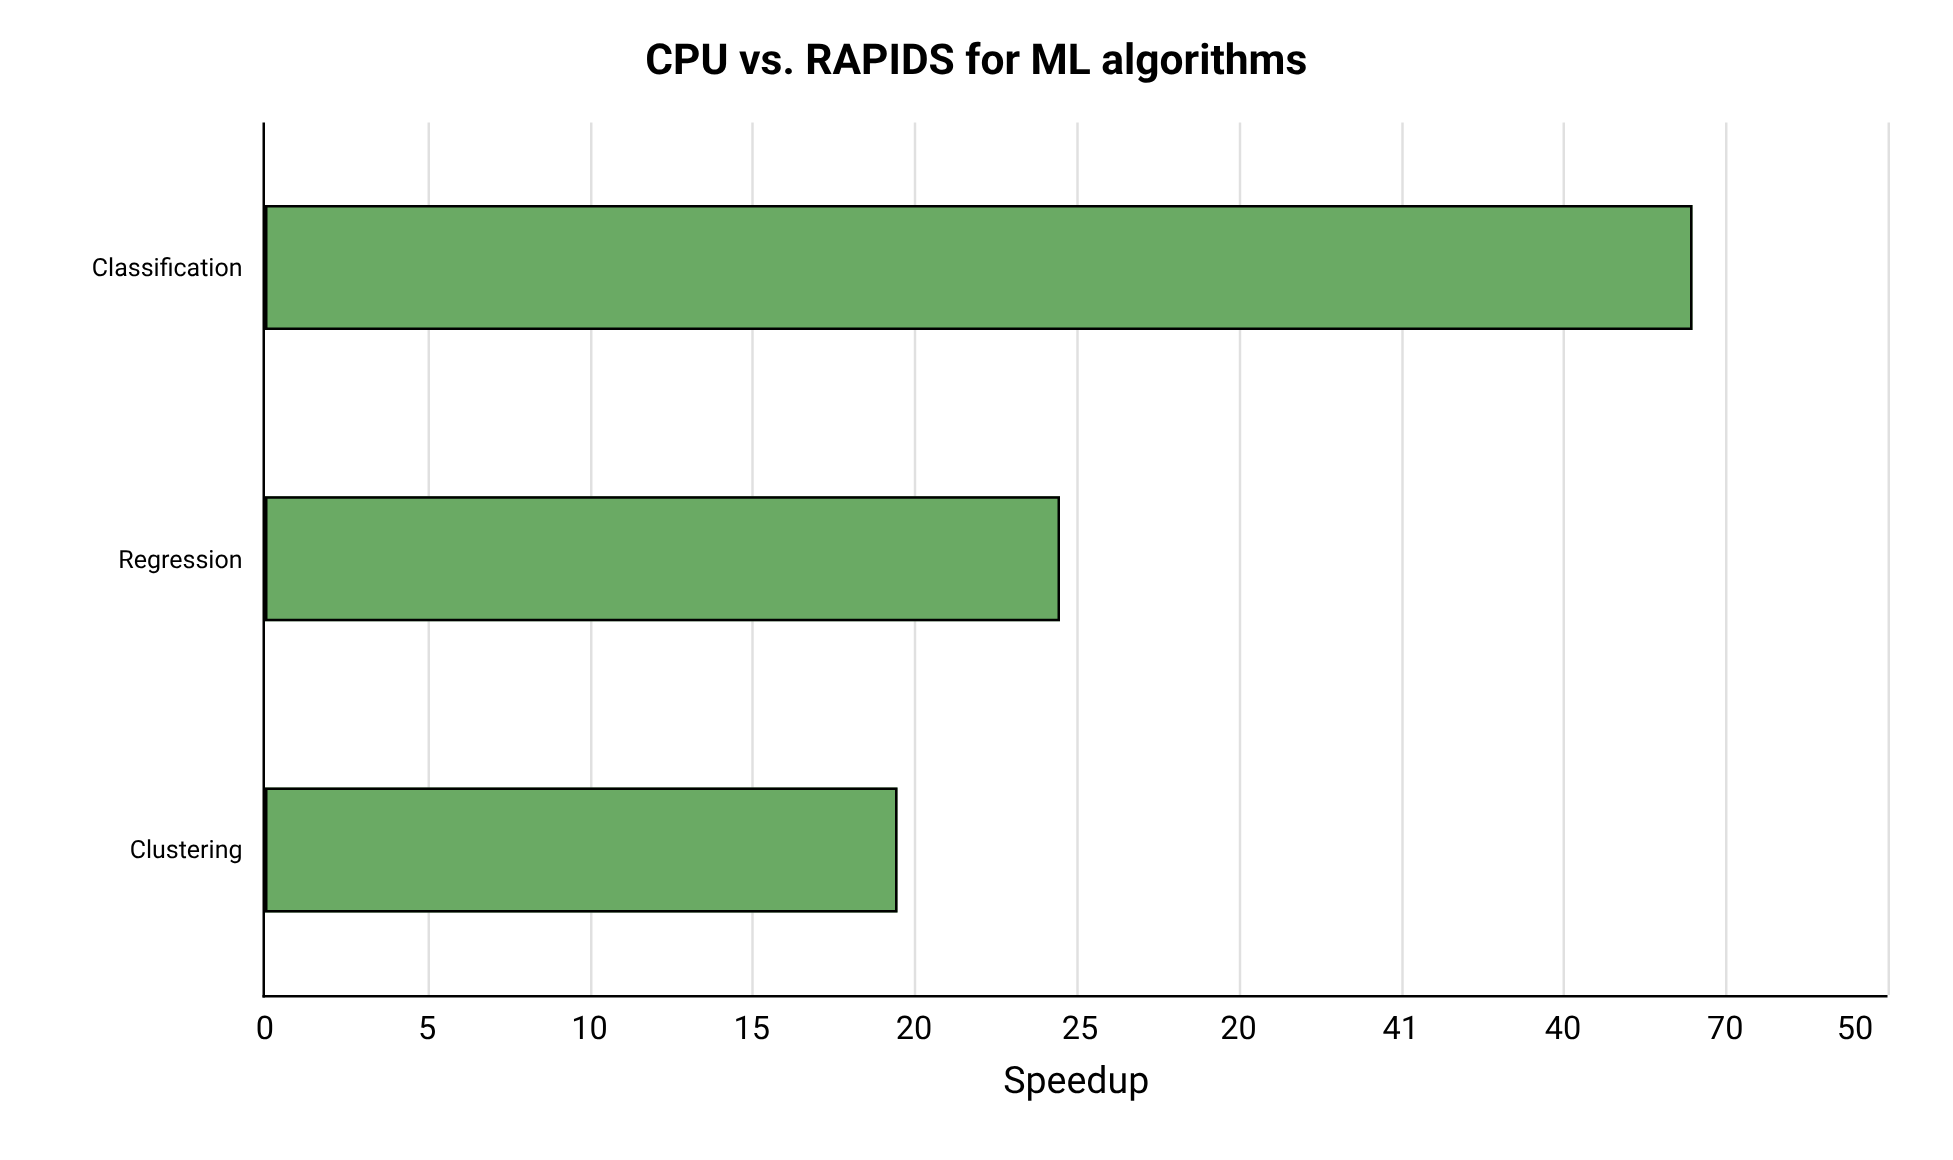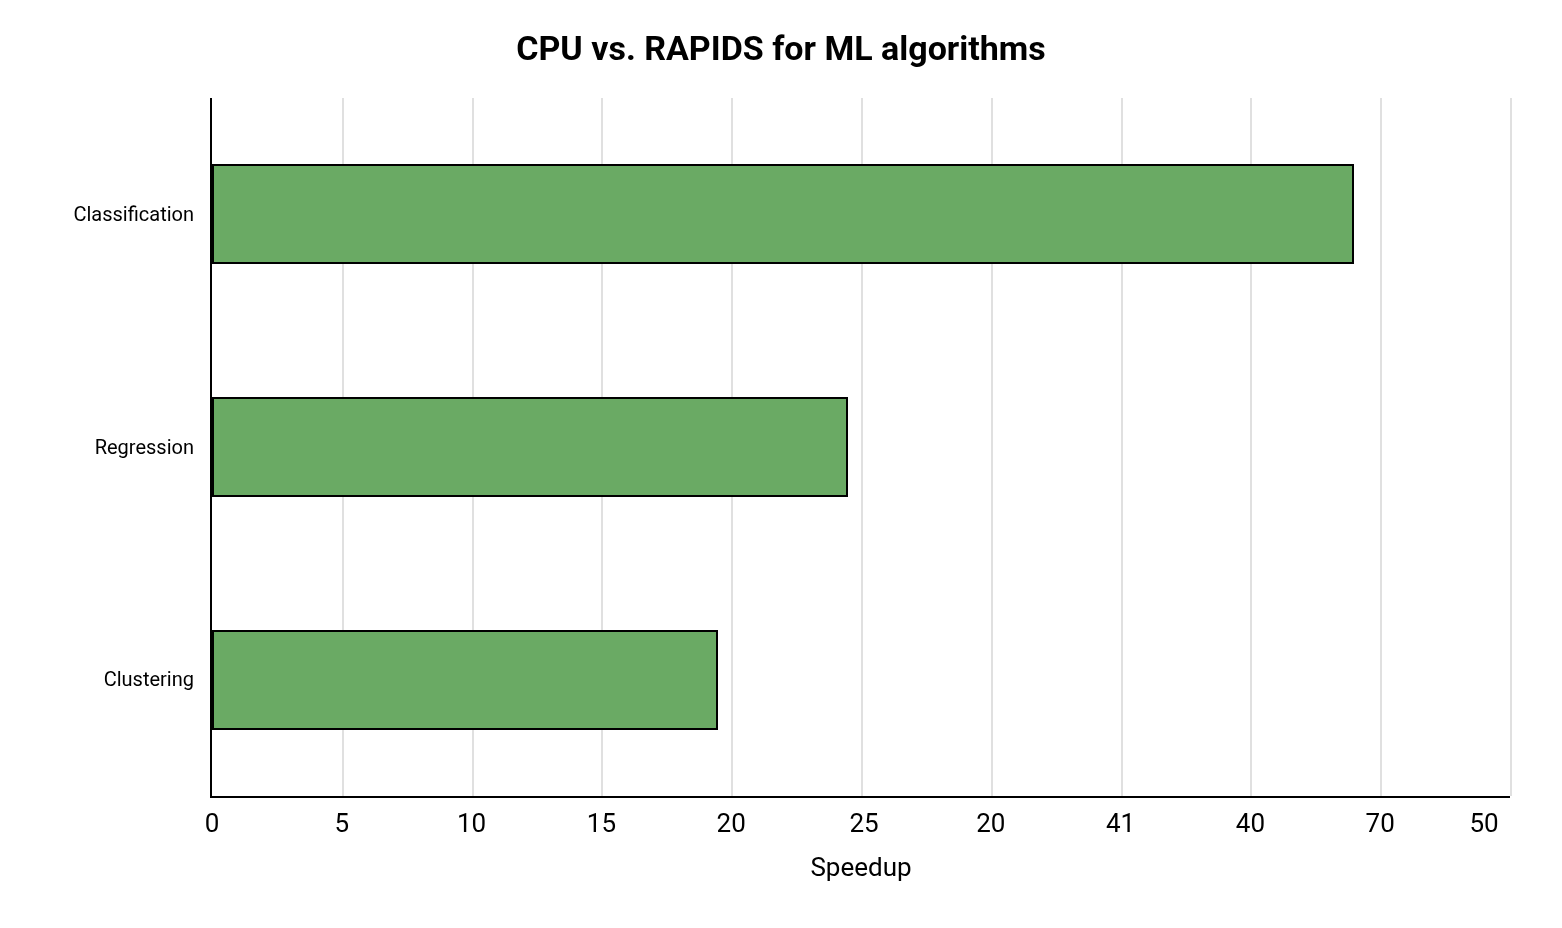--- a/index.html
+++ b/index.html
@@ -60,21 +60,21 @@
     position: absolute;
     background: #6aaa64;
     border: 2px solid #000;
     box-sizing: border-box;
   }
   .x-axis-label {
     position: absolute;
     left: 50%;
     transform: translateX(-50%);
     bottom: -86px;
-    font-size: 26px;
+    font-size: 30px;
   }
 </style>
 </head>
 <body>
 
 <div class="chart-wrap">
 
   <div class="chart-title">CPU vs. RAPIDS for ML algorithms</div>
 
   <div class="plot">

